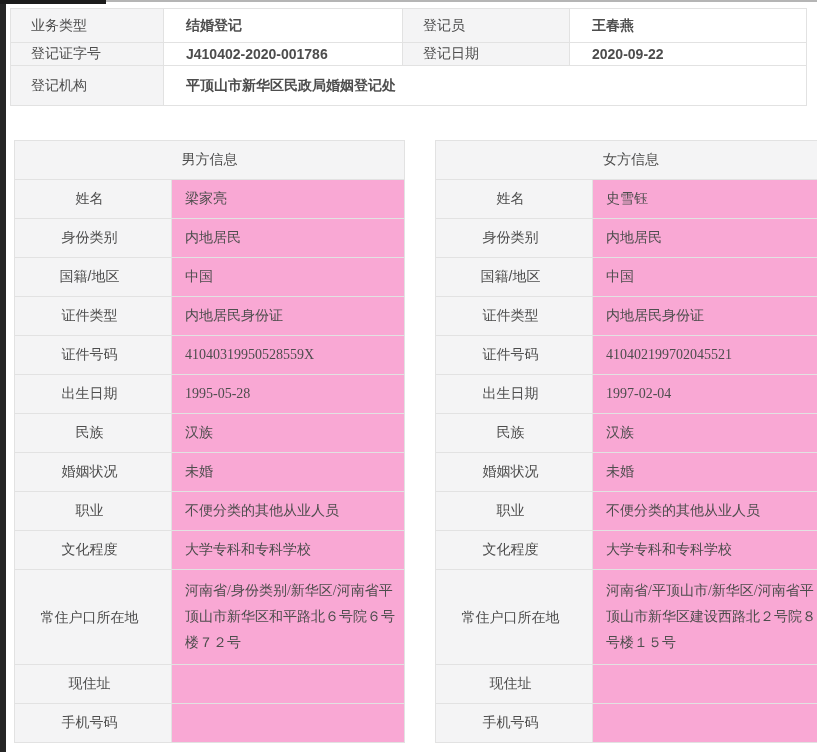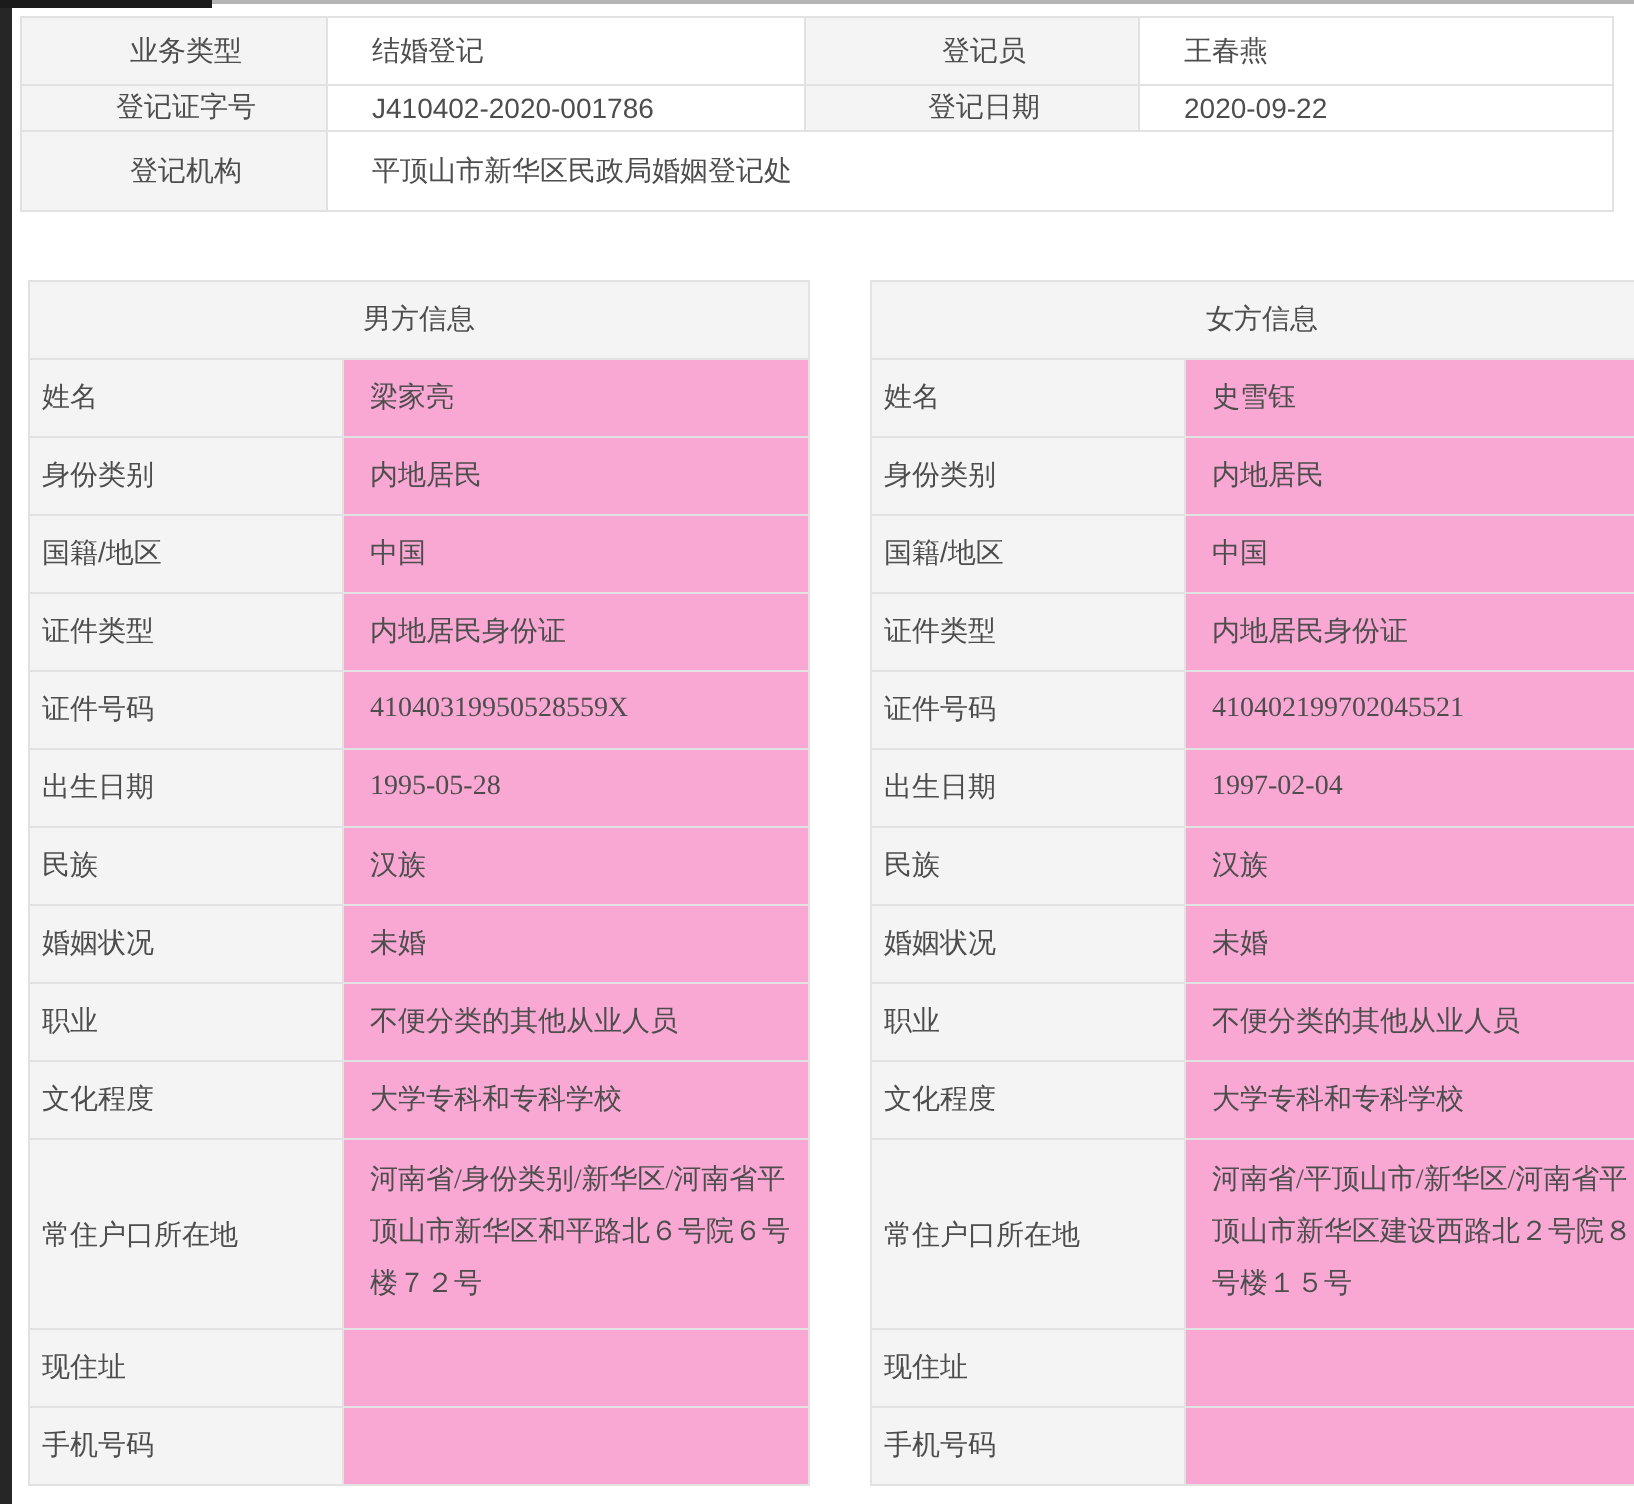--- a/index.html
+++ b/index.html
@@ -14,31 +14,31 @@
   .edge-top-light{position:absolute;left:106px;top:0;width:711px;height:2px;background:#b5b5b5;}
 
   table{border-collapse:collapse;table-layout:fixed;}
   td{border:1px solid #e2e2e2;vertical-align:middle;overflow:hidden;}
 
   
   .top-table{position:absolute;left:10px;top:8px;width:796px;}
   .top-table tr{height:23px;}
   .top-table tr.r1{height:34px;}
   .top-table tr.r3{height:40px;}
-  .lbl{background:#f4f4f5;text-align:center;padding:0 8px 0 20px;}
-  .val{background:#ffffff;text-align:left;padding:0 8px 0 22px;}
+  .lbl{background:#f4f4f5;text-align:left;padding:0 8px 0 20px;}
+  .val{background:#ffffff;text-align:left;padding:0 8px 0 22px;font-weight:bold;}
 
   
   .person-table{position:absolute;top:140px;width:391px;}
   .person-table.groom{left:14px;width:390px;}
   .person-table.bride{left:415px;margin-left:20px;}
   .person-table tr{height:39px;}
   .person-table tr.addr{height:95px;}
   .hdr{background:#f4f4f5;text-align:center;padding:0 6px;}
-  .plbl{background:#f4f4f5;text-align:left;padding:0 13px 0 6px;}
+  .plbl{background:#f4f4f5;text-align:center;padding:0 13px 0 6px;}
   .pval{background:#f9a8d4;text-align:left;padding:0 8px 0 13px;font-family:Liberation Serif, serif;}
   .addr .pval{line-height:1.85;padding:6px 8px 6px 13px;}
   .addr .plbl{line-height:1.5;}
 </style>
 </head>
 <body>
 
 <div class="edge-left"></div>
 <div class="edge-top-dark"></div>
 <div class="edge-top-light"></div>

